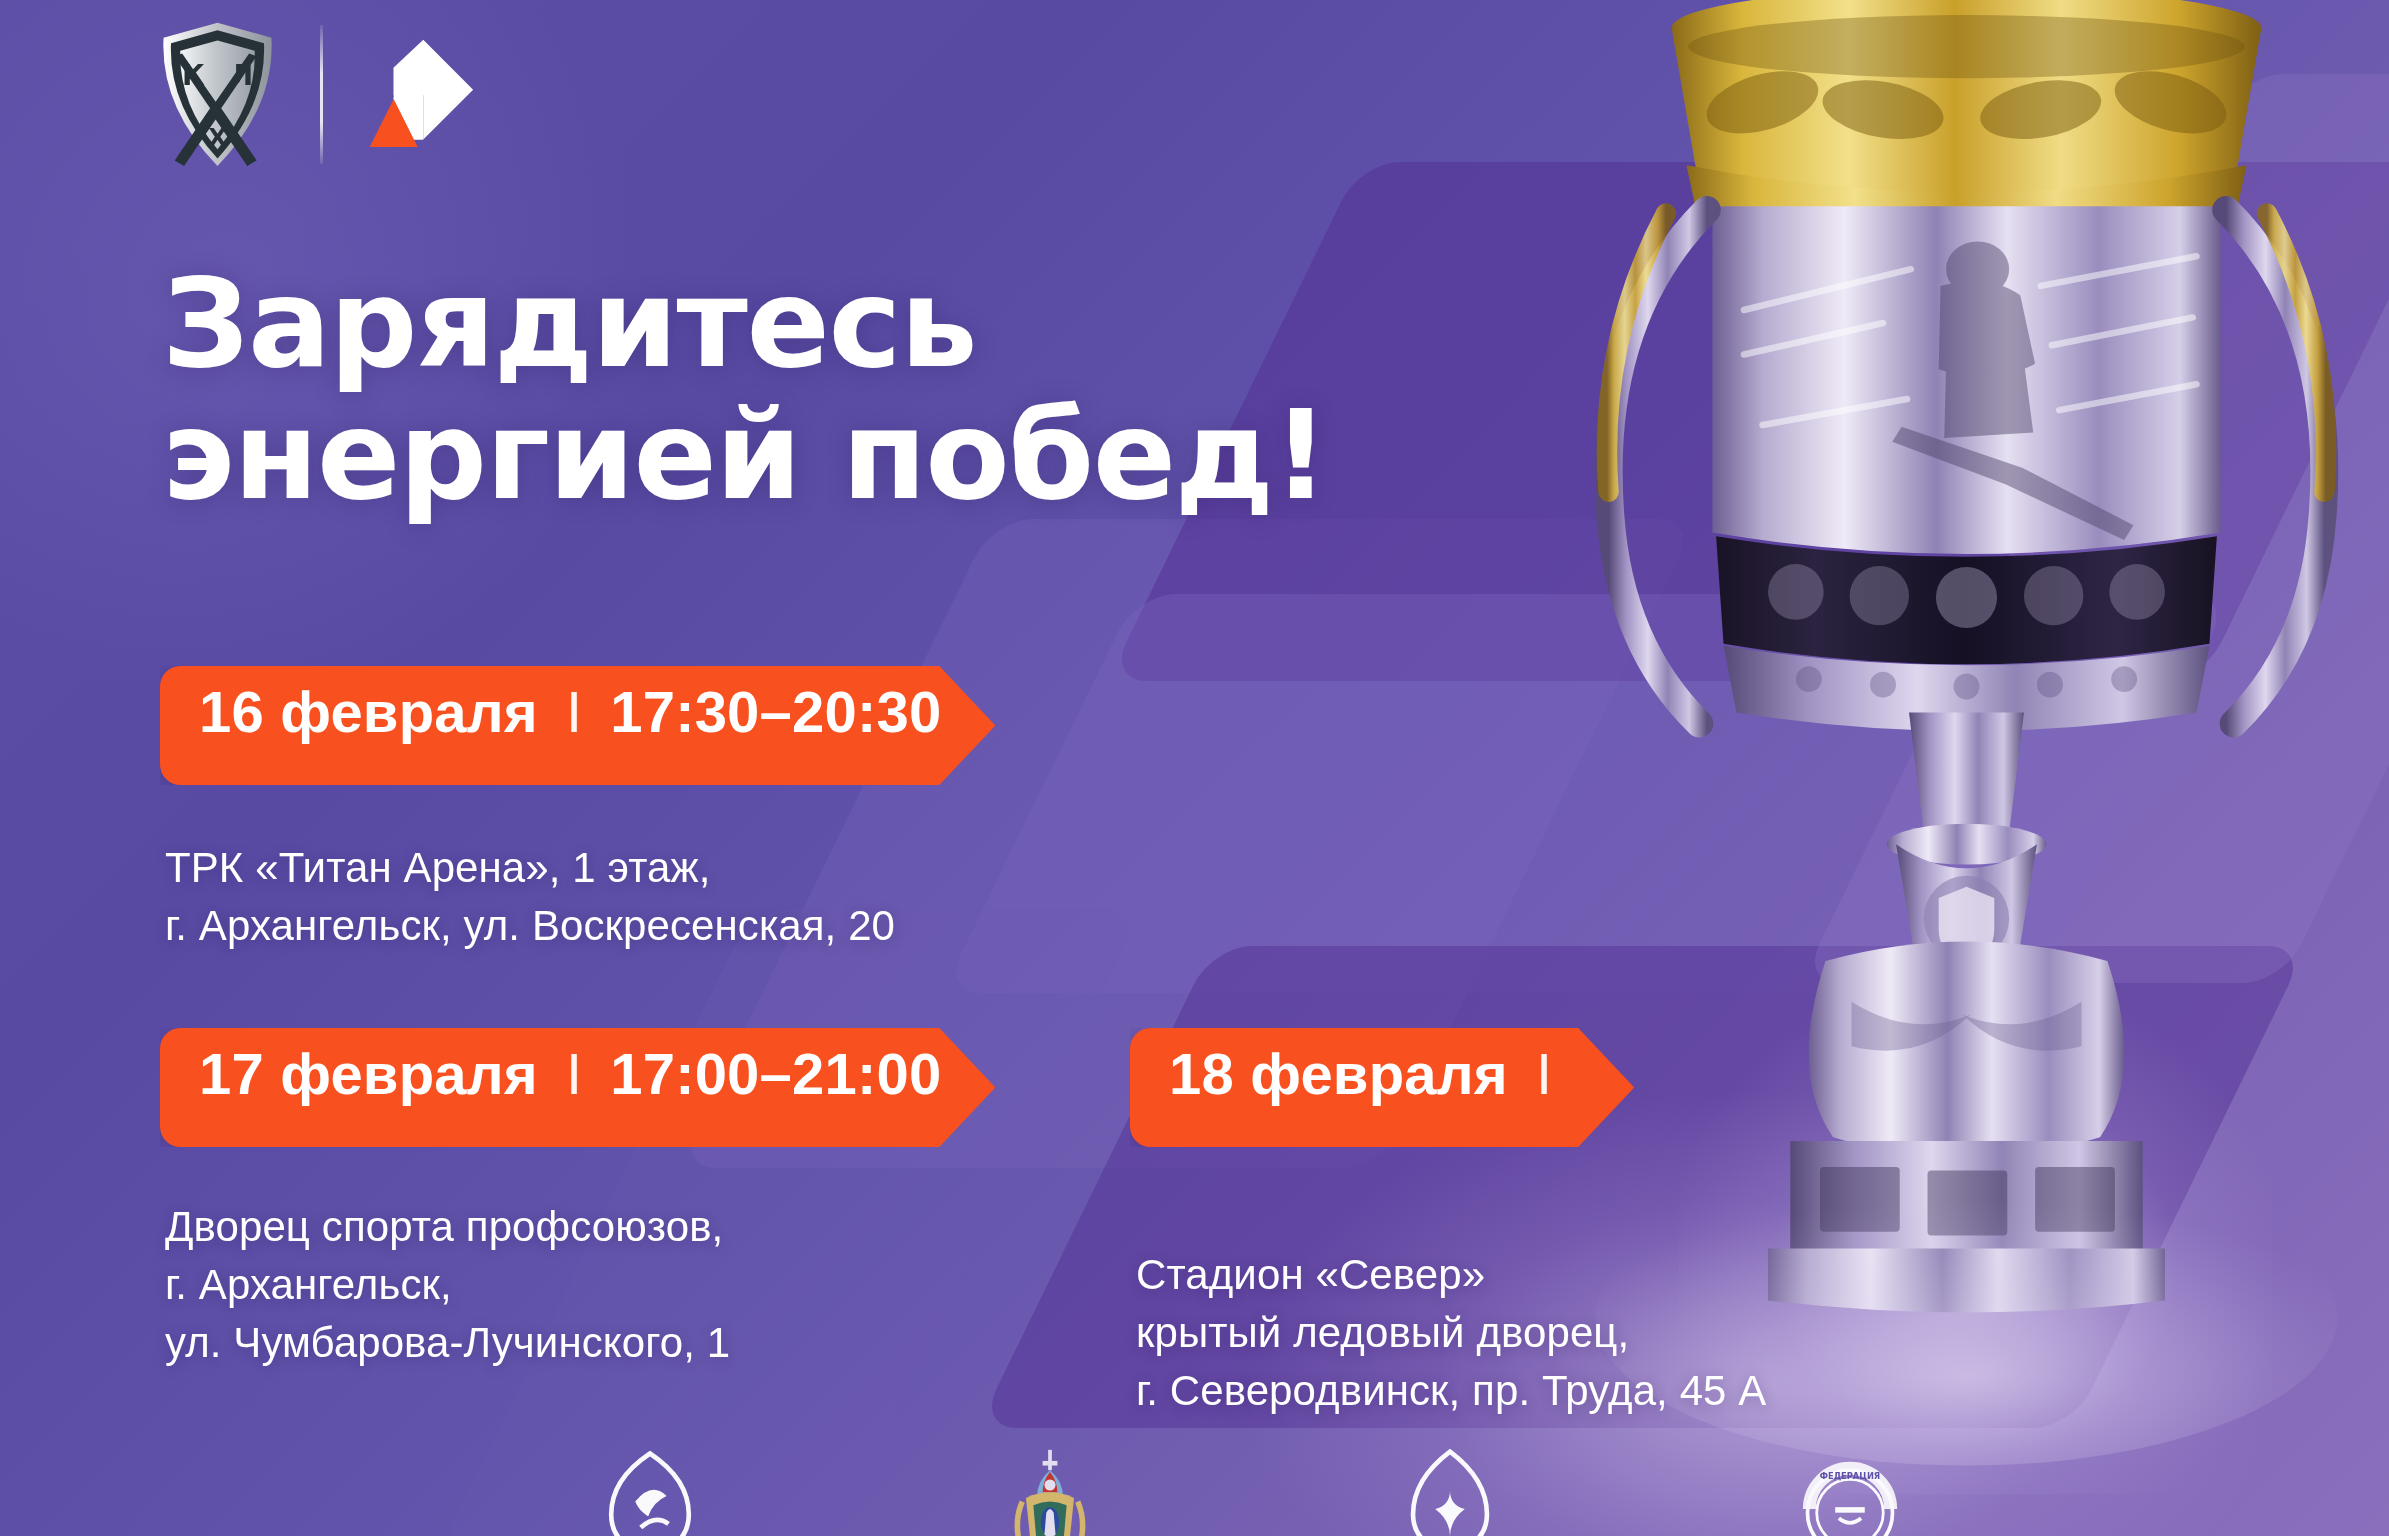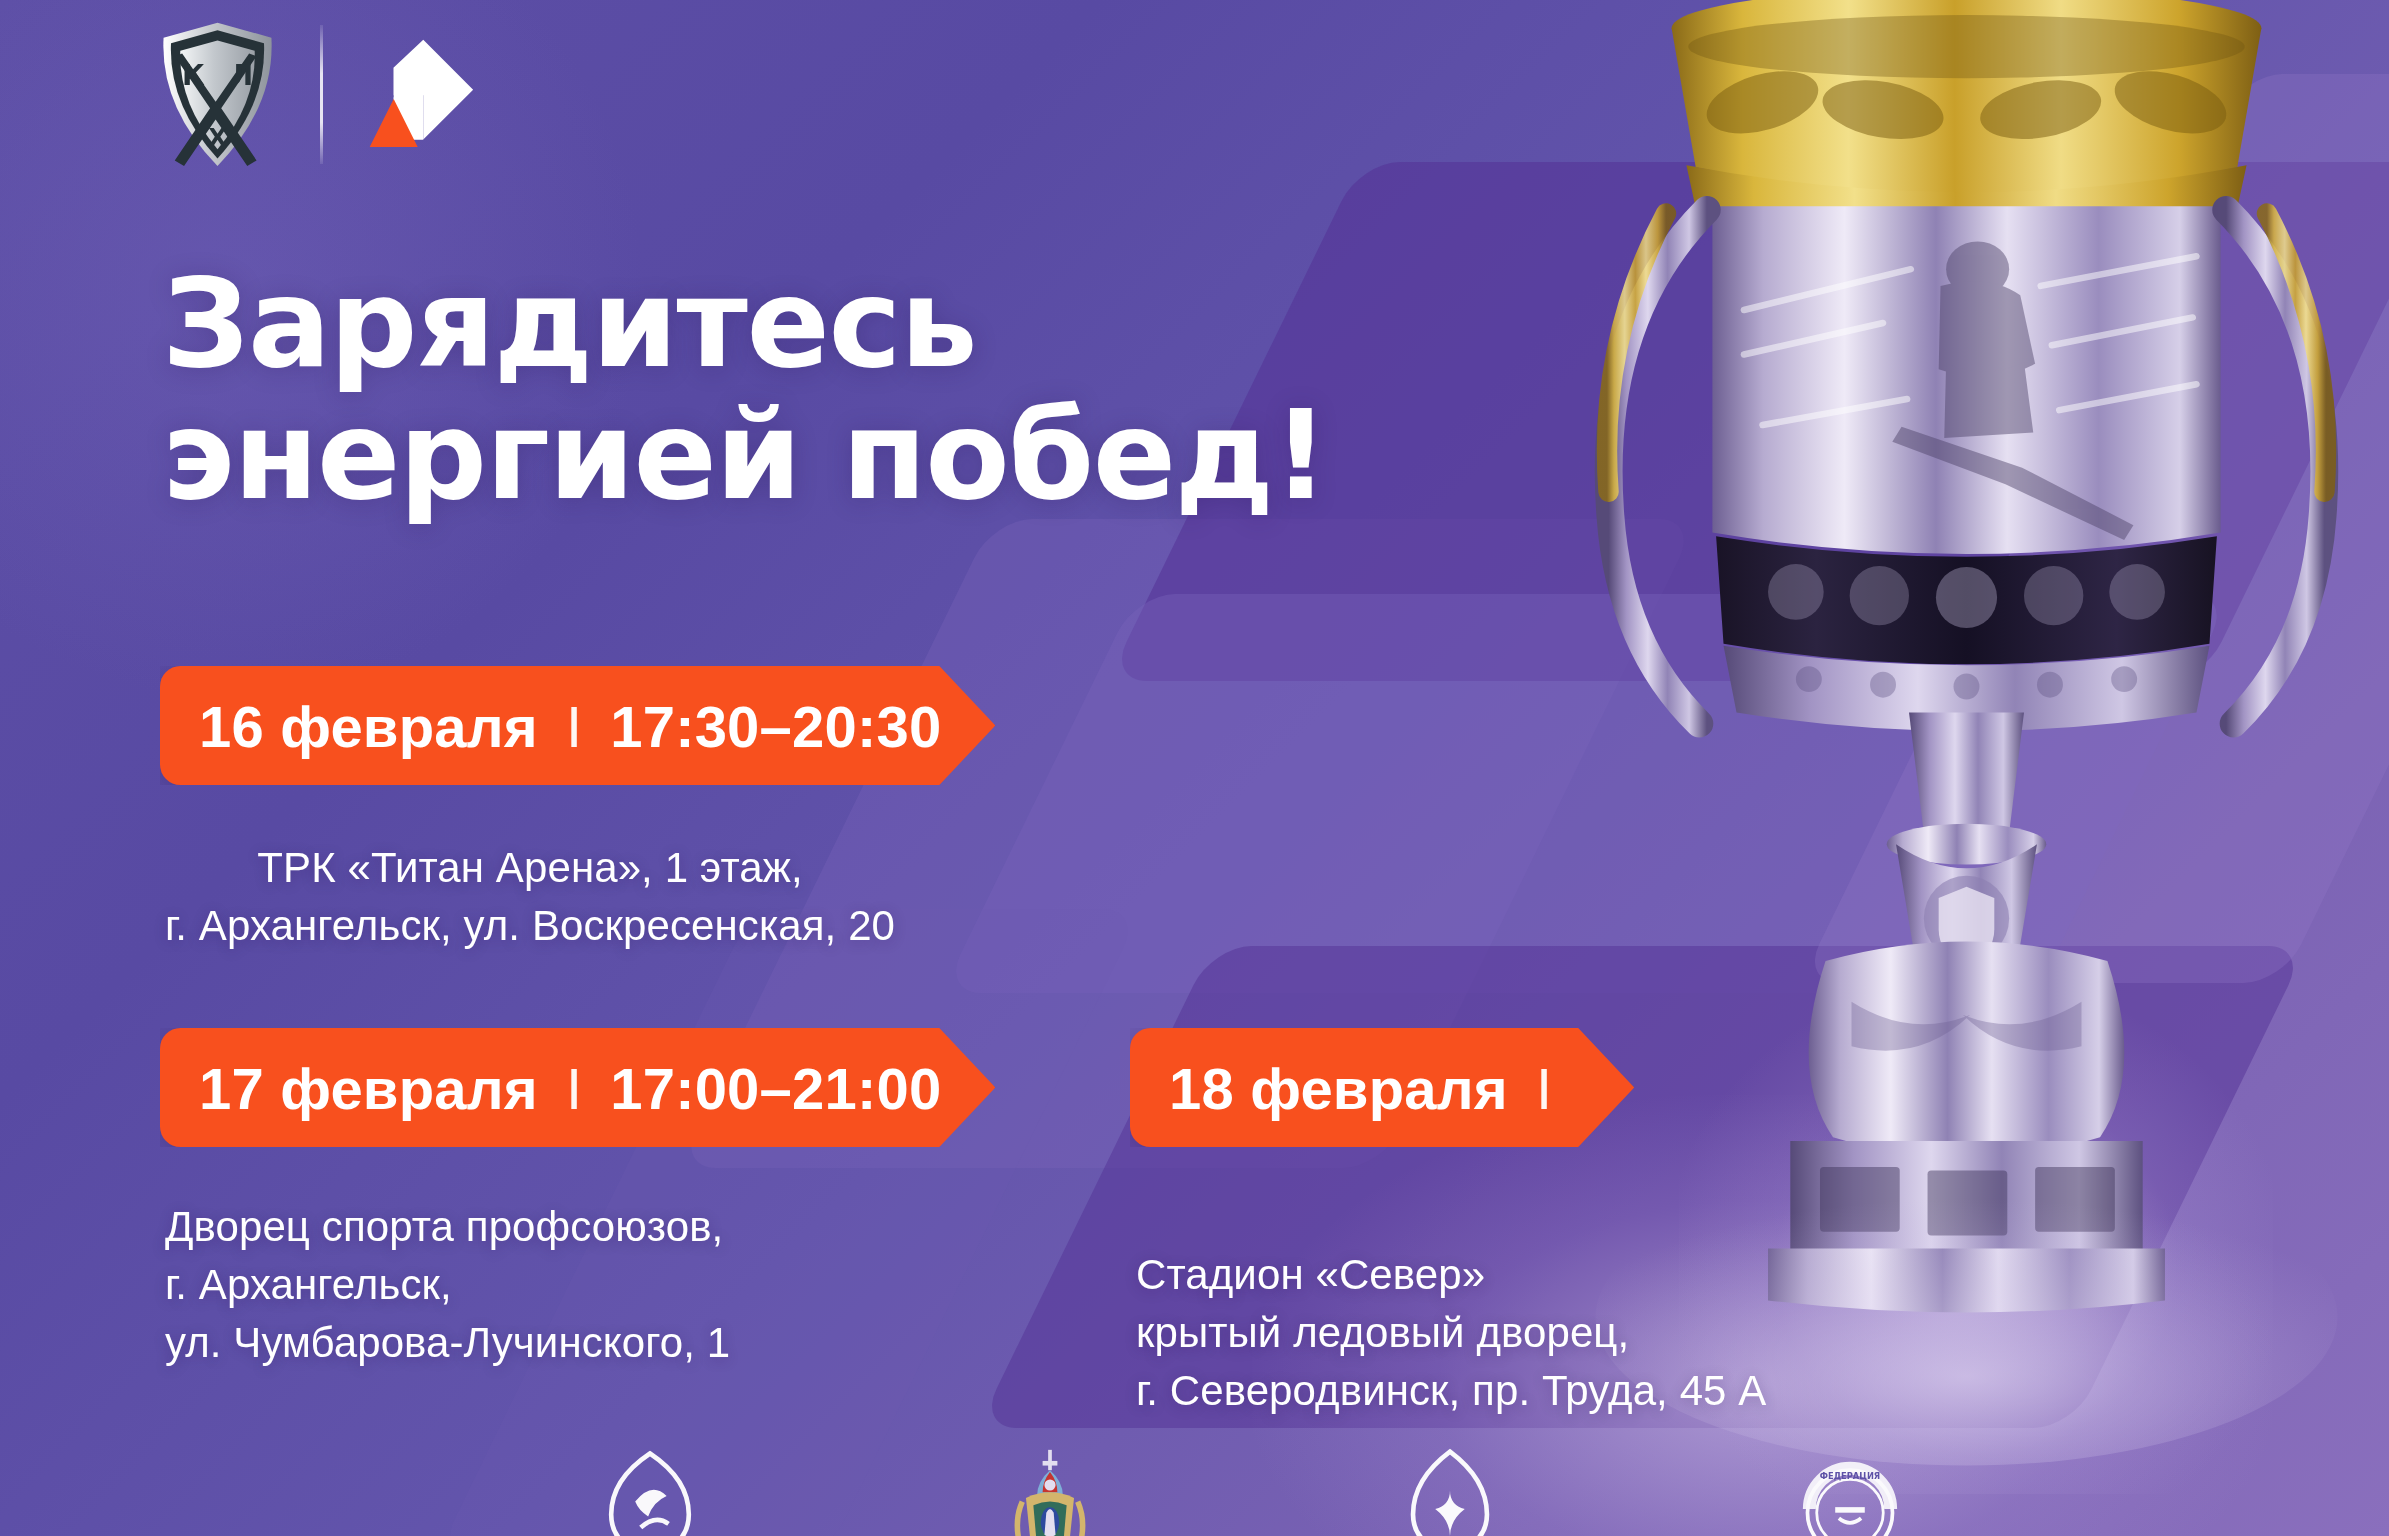--- a/index.html
+++ b/index.html
@@ -88,22 +88,22 @@
     letter-spacing:-1.4px;
     font-family:"DejaVu Sans", sans-serif;
     text-shadow:0 1.9px 24px rgba(40,18,82,.25);
     max-width:1447px;
   }
 
   
   .badge{
     position:absolute;
     height:119px;
-    display:flex;align-items:center;
-    padding:1px 54px 0 39px;
+    display:flex;align-items:flex-start;
+    padding:12px 54px 0 39px;
     background:#f8501e;
     color:#fff;
     font-size:58px;
     font-weight:700;
     letter-spacing:0.2px;
     white-space:nowrap;
     border-radius:20.4px 0 0 20.4px;
     box-shadow:0 5.6px 24px rgba(40,12,70,.22);
     -webkit-clip-path:polygon(0 0, calc(100% - 56px) 0, 100% 50%, calc(100% - 56px) 100%, 0 100%);
     clip-path:polygon(0 0, calc(100% - 56px) 0, 100% 50%, calc(100% - 56px) 100%, 0 100%);
@@ -115,21 +115,21 @@
   .badge-3{left:1130px;top:1028px;}
 
   
   .venue{
     position:absolute;color:#fff;
     font-size:42px;line-height:1.38;font-weight:400;
     letter-spacing:0.1px;
     text-shadow:0 1.9px 13px rgba(40,18,82,.3);
     white-space:pre-line;
   }
-  .venue-1{left:165px;top:839px;text-align:center;}
+  .venue-1{left:165px;top:839px;}
   .venue-2{left:165px;top:1198px;}
   .venue-3{left:1136px;top:1198px;margin-top:48px;}
 
   
   .trophy-wrap{position:absolute;left:1577px;top:-9.3px;width:779px;height:1484px;}
   .trophy{position:absolute;inset:0;}
   .trophy-glow{
     position:absolute;left:102px;top:1002px;width:594px;height:501px;
     background:radial-gradient(ellipse at 50% 55%,rgba(226,214,245,.6) 0%,rgba(178,156,218,.2) 48%,rgba(140,118,196,0) 75%);
   }

